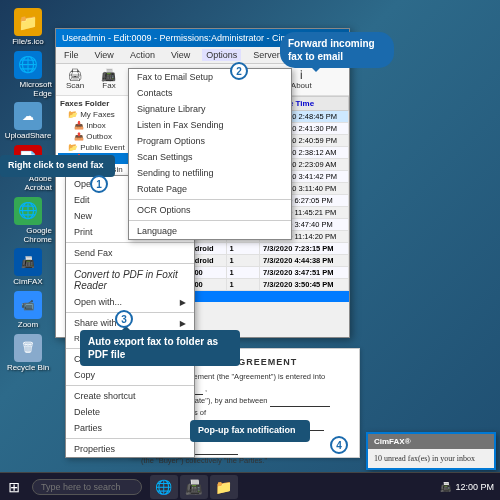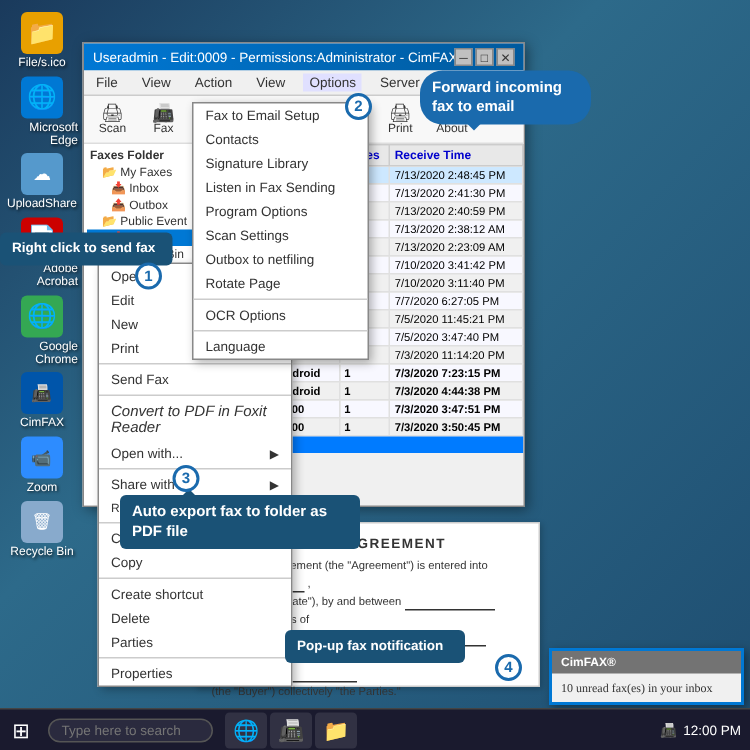--- a/index.html
+++ b/index.html
@@ -246,21 +246,21 @@
     .context-menu-item.has-sub::after {
       content: '▶';
       font-size: 8px;
     }
 
     
     .dropdown-menu {
       position: absolute;
       top: 68px;
       left: 128px;
-      width: 118px;
+      width: 164px;
       background: white;
       border: 1px solid #888;
       box-shadow: 2px 2px 6px rgba(0,0,0,0.3);
       z-index: 101;
       font-size: 9px;
     }
     .dropdown-menu-item {
       padding: 3px 8px;
       cursor: pointer;
       color: #333;
@@ -294,21 +294,21 @@
 
     .callout-1 {
       top: 155px;
       left: 0px;
       width: 115px;
       font-size: 9px;
       background: #1a5276;
     }
 
     .callout-2 {
-      top: 47px;
+      top: 32px;
       left: 280px;
       width: 114px;
       background: #1a6aad;
       border-radius: 15px;
     }
     .callout-2::before {
       bottom: -10px;
       left: 30px;
       border-top-color: #1a6aad;
     }
@@ -710,21 +710,21 @@
     </div>
   </div>
 
   <div class="dropdown-menu">
     <div class="dropdown-menu-item">Fax to Email Setup</div>
     <div class="dropdown-menu-item">Contacts</div>
     <div class="dropdown-menu-item">Signature Library</div>
     <div class="dropdown-menu-item">Listen in Fax Sending</div>
     <div class="dropdown-menu-item">Program Options</div>
     <div class="dropdown-menu-item">Scan Settings</div>
-    <div class="dropdown-menu-item">Outbox to netfiling</div>
+    <div class="dropdown-menu-item">Sending to netfiling</div>
     <div class="dropdown-menu-item">Rotate Page</div>
     <div class="dropdown-separator"></div>
     <div class="dropdown-menu-item">OCR Options</div>
     <div class="dropdown-separator"></div>
     <div class="dropdown-menu-item">Language</div>
   </div>
 
   <div class="context-menu">
     <div class="context-menu-item">Open</div>
     <div class="context-menu-item">Edit</div>

